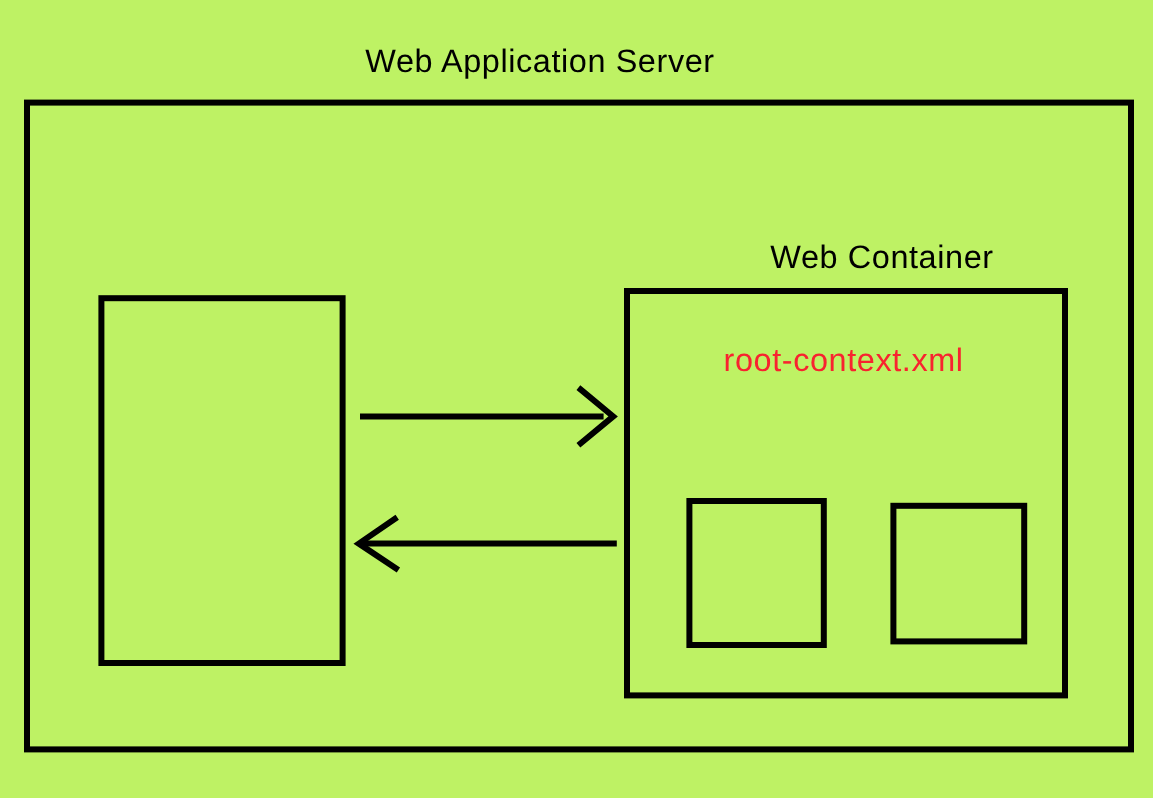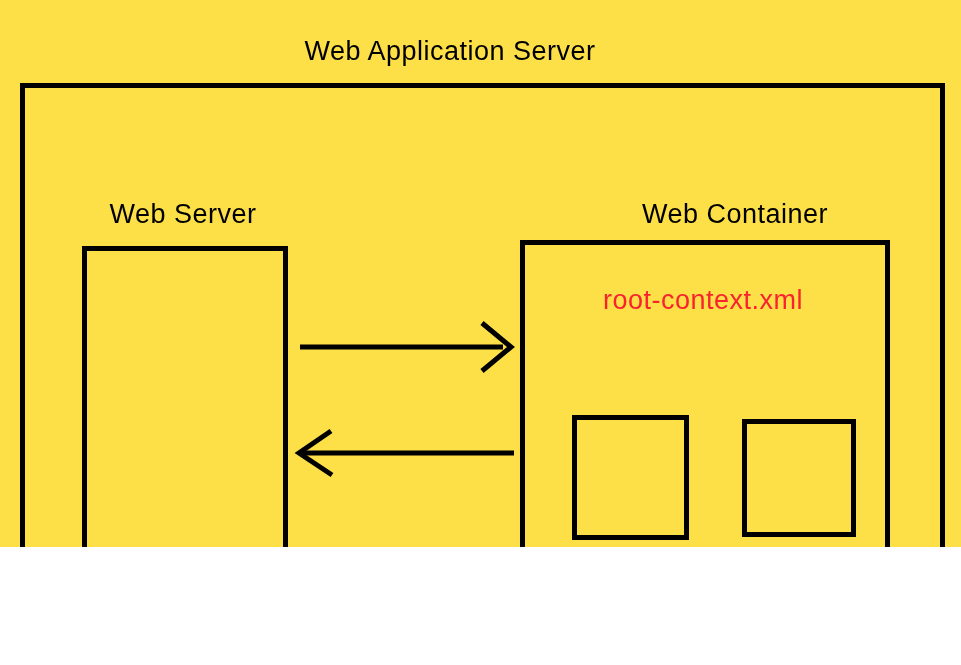--- a/index.html
+++ b/index.html
@@ -4,22 +4,22 @@
 <style>
   html, body {
     margin: 0;
     padding: 0;
     background: #ffffff;
     font-family: "Liberation Sans", sans-serif;
   }
   .canvas {
     position: relative;
     width: 961px;
-    height: 547px;
-    background: #fde047;
+    height: 665px;
+    background: #bef264;
     overflow: hidden;
   }
   .label {
     position: absolute;
     white-space: nowrap;
     color: #000000;
     font-size: 27px;
     letter-spacing: 0.5px;
   }
   .label.red {
@@ -71,21 +71,20 @@
 </head>
 <body>
 
 <div class="canvas">
 
   <div id="title-label" class="label centered">Web Application Server</div>
 
   <div id="outer-box" class="box"></div>
 
 
-  <div id="web-server-label" class="label centered">Web Server</div>
 
   <div id="web-server-box" class="box"></div>
 
   <div id="web-container-label" class="label centered">Web Container</div>
 
   <div id="web-container-box" class="box">
 
     <div id="root-context-label" class="label red centered">root-context.xml</div>
 
 

